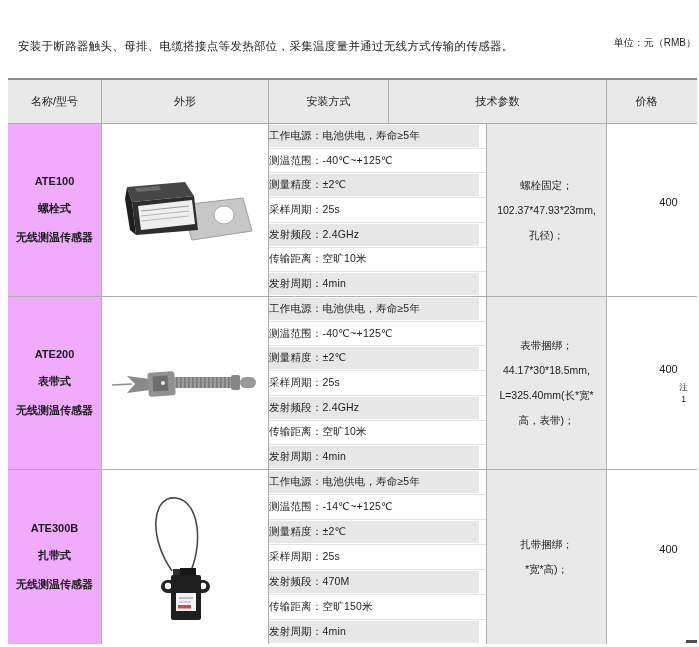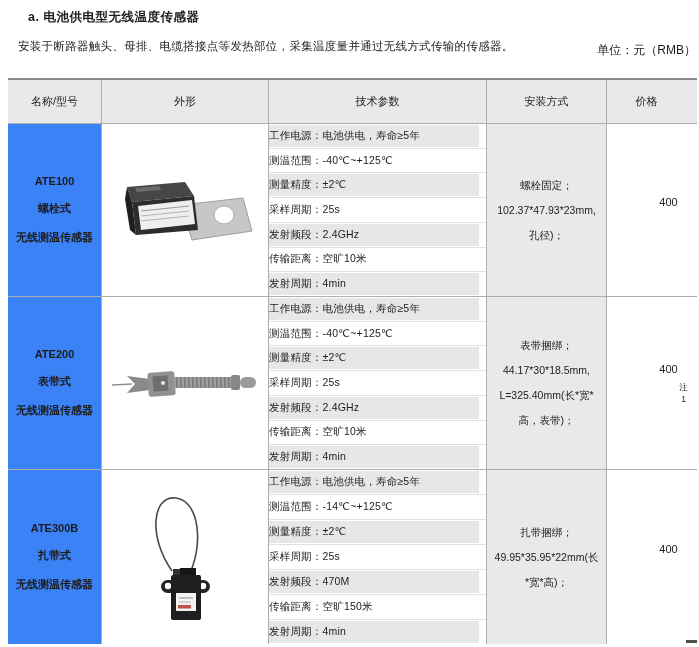--- a/index.html
+++ b/index.html
@@ -1,67 +1,66 @@
 <!DOCTYPE html>
 <html><head>
 <meta charset="utf-8">
 <style>
   * { margin:0; padding:0; box-sizing:border-box; }
   body { background:#ffffff; font-family:"Liberation Sans","DejaVu Sans",sans-serif; color:#1c1c1c; }
   .canvas { position:relative; width:699px; height:647px; background:#ffffff; overflow:hidden; }
 
   .doc-title { position:absolute; left:28px; top:9px; font-size:12.5px; font-weight:bold; letter-spacing:.5px; }
   .intro { position:absolute; left:18px; top:39px; font-size:11.5px; letter-spacing:.3px; }
-  .unit { position:absolute; right:3px; top:42px; font-size:12px; }
+  .unit { position:absolute; right:3px; top:36px; font-size:10px; }
 
   .tbl { position:absolute; left:8px; top:78px; width:689px; height:565px;
          border-top:2px solid #8b8b8b; border-bottom:3px solid #4f4f4f; }
   .hrow { display:flex; height:44px; background:#e9e9e9; border-bottom:1px solid #adadad; }
   .hcell { display:flex; align-items:center; justify-content:center; font-size:11px;
            border-right:1px solid #adadad; }
   .hcell:last-child { border-right:none; }
   .c1 { width:94px; } .c2 { width:167px; } .c3 { width:218px; } .c4 { width:120px; } .c5 { width:79px; }
 
   .brow { display:flex; height:173px; border-bottom:1px solid #adadad; }
   .brow:last-child { height:174px; border-bottom:none; }
   .bcell { border-right:1px solid #adadad; }
   .bcell:last-child { border-right:none; }
 
-  .namecell { background:#3b82f6; display:flex; flex-direction:column; align-items:center;
+  .namecell { background:#f0abfc; display:flex; flex-direction:column; align-items:center;
               justify-content:center; gap:14px; font-size:11px; font-weight:bold; text-align:center; }
   .photocell { background:#ffffff; display:flex; align-items:center; justify-content:center; }
   .paramcell { background:#ffffff; display:flex; flex-direction:column; }
   .param { flex:1; display:flex; align-items:center; padding-left:0; font-size:10.5px;
            letter-spacing:.2px; }
   .param + .param { border-top:1px solid #e2e2e2; }
   .param.g { background:linear-gradient(#e7e7e7,#e7e7e7) no-repeat;
              background-size:calc(100% - 7px) calc(100% - 2px); background-position:0 1px; }
   .installcell { background:#e9e9e9; display:flex; flex-direction:column; align-items:center;
                  justify-content:center; font-size:10.5px; line-height:25px; text-align:center;
                  padding:0 3px; }
   .pricecell { background:#ffffff; display:flex; align-items:center; justify-content:center;padding-left:44px; }
   .price-wrap { text-align:center; font-size:11px; }
   .price-note { font-size:8.5px; margin-left:30px; margin-top:7px; min-height:10px; }
 </style>
 </head>
 <body>
 
 <div class="canvas">
 
-  <div class="doc-title">a. 电池供电型无线温度传感器</div>
   <div class="intro">安装于断路器触头、母排、电缆搭接点等发热部位，采集温度量并通过无线方式传输的传感器。</div>
   <div class="unit">单位：元（RMB）</div>
 
   <div class="tbl">
 
     <div class="hrow">
       <div class="hcell c1">名称/型号</div>
       <div class="hcell c2">外形</div>
+      <div class="hcell c4">安装方式</div>
       <div class="hcell c3">技术参数</div>
-      <div class="hcell c4">安装方式</div>
       <div class="hcell c5">价格</div>
     </div>
 
     <div class="brow">
       <div class="bcell c1 namecell">
         <div>ATE100</div>
         <div>螺栓式</div>
         <div>无线测温传感器</div>
       </div>
       <div class="bcell c2 photocell">
@@ -173,21 +172,20 @@
         <div class="param g">工作电源：电池供电，寿命≥5年</div>
         <div class="param">测温范围：-14℃~+125℃</div>
         <div class="param g">测量精度：±2℃</div>
         <div class="param">采样周期：25s</div>
         <div class="param g">发射频段：470M</div>
         <div class="param">传输距离：空旷150米</div>
         <div class="param g">发射周期：4min</div>
       </div>
       <div class="bcell c4 installcell">
         <div>扎带捆绑；</div>
-        <div>49.95*35.95*22mm(长</div>
         <div>*宽*高)；</div>
       </div>
       <div class="bcell c5 pricecell">
         <div class="price-wrap">
           <div>400</div>
           <div class="price-note"></div>
         </div>
       </div>
     </div>
 

